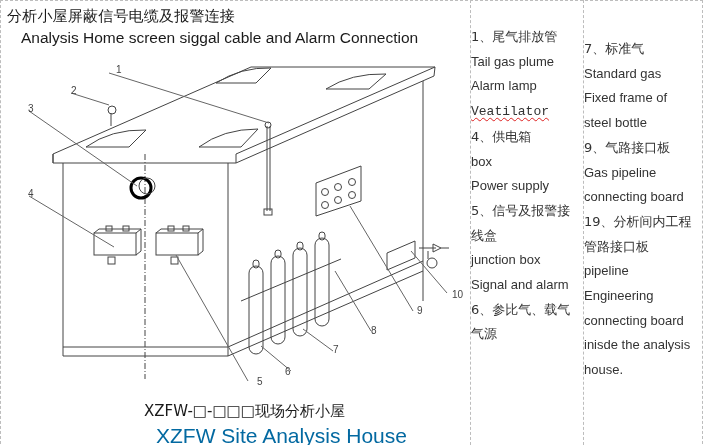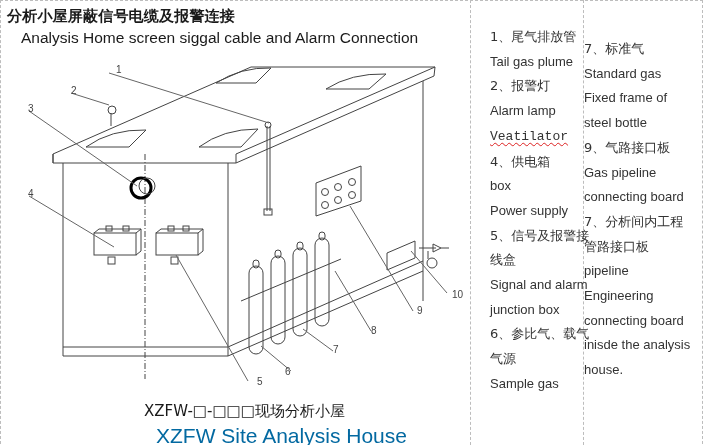--- a/index.html
+++ b/index.html
@@ -1,27 +1,27 @@
 <!DOCTYPE html>
 <html><head>
 <meta charset="utf-8">
 <style>
   html, body { margin:0; padding:0; background:#ffffff; }
   body { width:704px; height:445px; position:relative; overflow:hidden; font-family:"Liberation Sans", sans-serif; }
   .table { position:absolute; left:0; top:0; width:703px; height:444px; border-top:1px dashed #bdbdbd; border-left:1px dashed #bdbdbd; border-right:1px dashed #bdbdbd; box-sizing:border-box; }
   .col-divider { position:absolute; top:0; height:445px; border-left:1px dashed #bdbdbd; }
   .cell-figure { position:absolute; left:1px; top:1px; width:469px; height:443px; }
-  .fig-title-zh { position:absolute; left:6px; top:6px; font-size:15px; font-weight:bold; color:#1a1a1a; font-family:"DejaVu Sans", sans-serif; letter-spacing:0.2px; }
+  .fig-title-zh { position:absolute; left:6px; top:6px; font-size:15px; font-weight:normal; color:#1a1a1a; font-family:"DejaVu Sans", sans-serif; letter-spacing:0.2px; }
   .fig-title-en { position:absolute; left:20px; top:28px; font-size:15.5px; color:#1a1a1a; }
   .caption-zh { position:absolute; left:143px; top:401px; font-size:15px; color:#1a1a1a; font-family:"DejaVu Sans", sans-serif; }
   .caption-en { position:absolute; left:155px; top:423px; font-size:21px; color:#0369a1; }
   svg.drawing { position:absolute; left:0; top:0; width:470px; height:445px; }
   .col { position:absolute; font-size:13px; color:#333; line-height:24.7px; font-family:"Liberation Sans", sans-serif; }
   .col .zh { font-family:"DejaVu Sans", sans-serif; font-size:13px; }
-  .col-left { left:471px; top:25px; width:112px;margin-left:19px; }
+  .col-left { left:471px; top:25px; width:112px; }
   .col-right { left:584px; top:37px; width:120px; }
   .spell { text-decoration: underline wavy #d22; text-decoration-thickness:1px; text-underline-offset:2px;font-family:Liberation Mono, monospace; }
 </style>
 </head>
 <body>
 
 <div class="table"></div>
 <div class="col-divider" style="left:470px"></div>
 <div class="col-divider" style="left:583px"></div>
 
@@ -116,43 +116,41 @@
   </svg>
   <div class="fig-title-zh">分析小屋屏蔽信号电缆及报警连接</div>
   <div class="fig-title-en">Analysis Home screen siggal cable and Alarm Connection</div>
   <div class="caption-zh">XZFW-□-□□□现场分析小屋</div>
   <div class="caption-en">XZFW Site Analysis House</div>
 </div>
 
 <div class="col col-left">
   <div class="zh">1、尾气排放管</div>
   <div>Tail gas plume</div>
-  <div class="zh">2、报警灯</div>
   <div>Alarm lamp</div>
   <div><span class="spell">Veatilator</span></div>
   <div class="zh">4、供电箱</div>
   <div>box</div>
   <div>Power supply</div>
   <div class="zh">5、信号及报警接</div>
   <div class="zh">线盒</div>
+  <div>junction box</div>
   <div>Signal and alarm</div>
-  <div>junction box</div>
   <div class="zh">6、参比气、载气</div>
   <div class="zh">气源</div>
-  <div>Sample gas</div>
 </div>
 
 <div class="col col-right">
   <div class="zh">7、标准气</div>
   <div>Standard gas</div>
   <div>Fixed frame of</div>
   <div>steel bottle</div>
   <div class="zh">9、气路接口板</div>
   <div>Gas pipeline</div>
   <div>connecting board</div>
-  <div class="zh">7、分析间内工程</div>
+  <div class="zh">19、分析间内工程</div>
   <div class="zh">管路接口板</div>
   <div>pipeline</div>
   <div>Engineering</div>
   <div>connecting board</div>
   <div>inisde the analysis</div>
   <div>house.</div>
 </div>
 
 </body></html>

